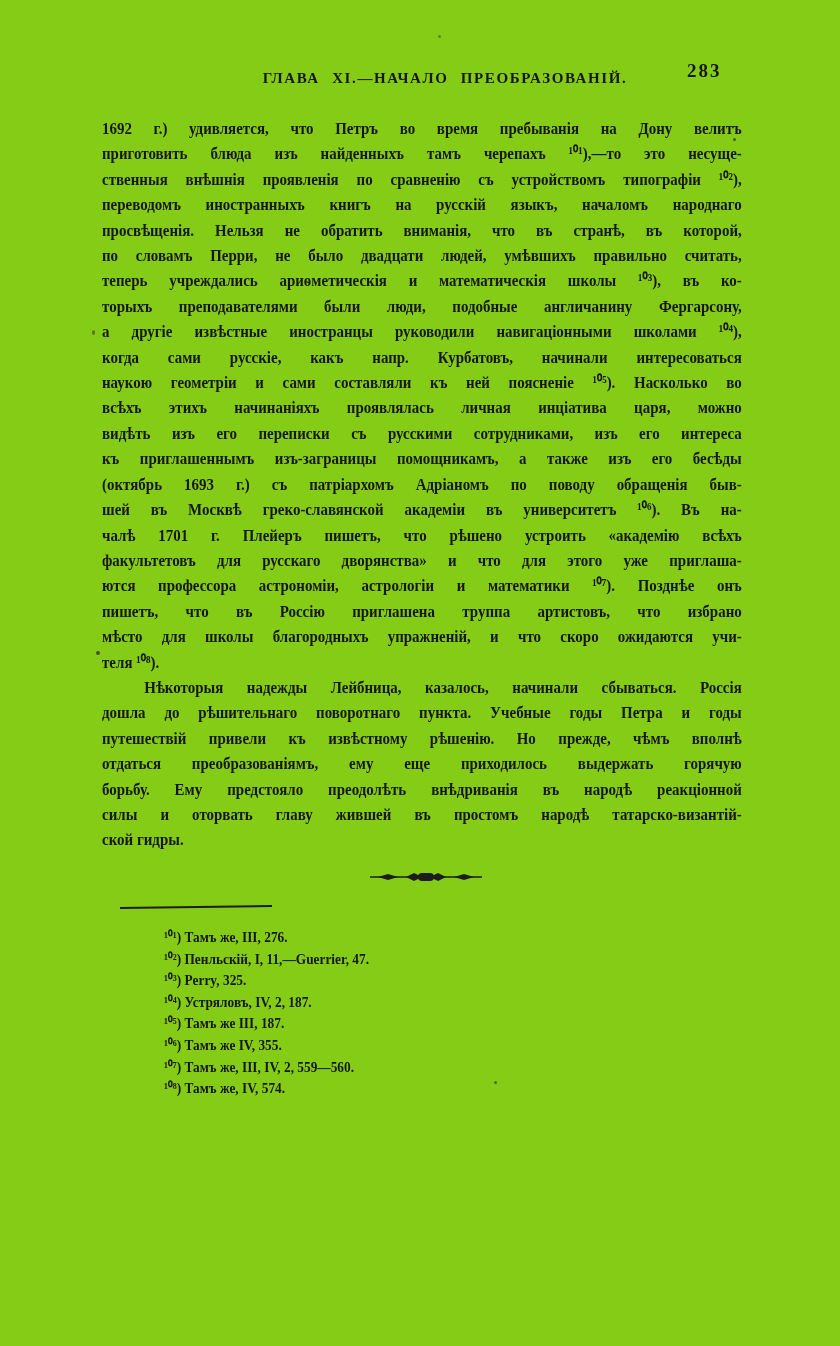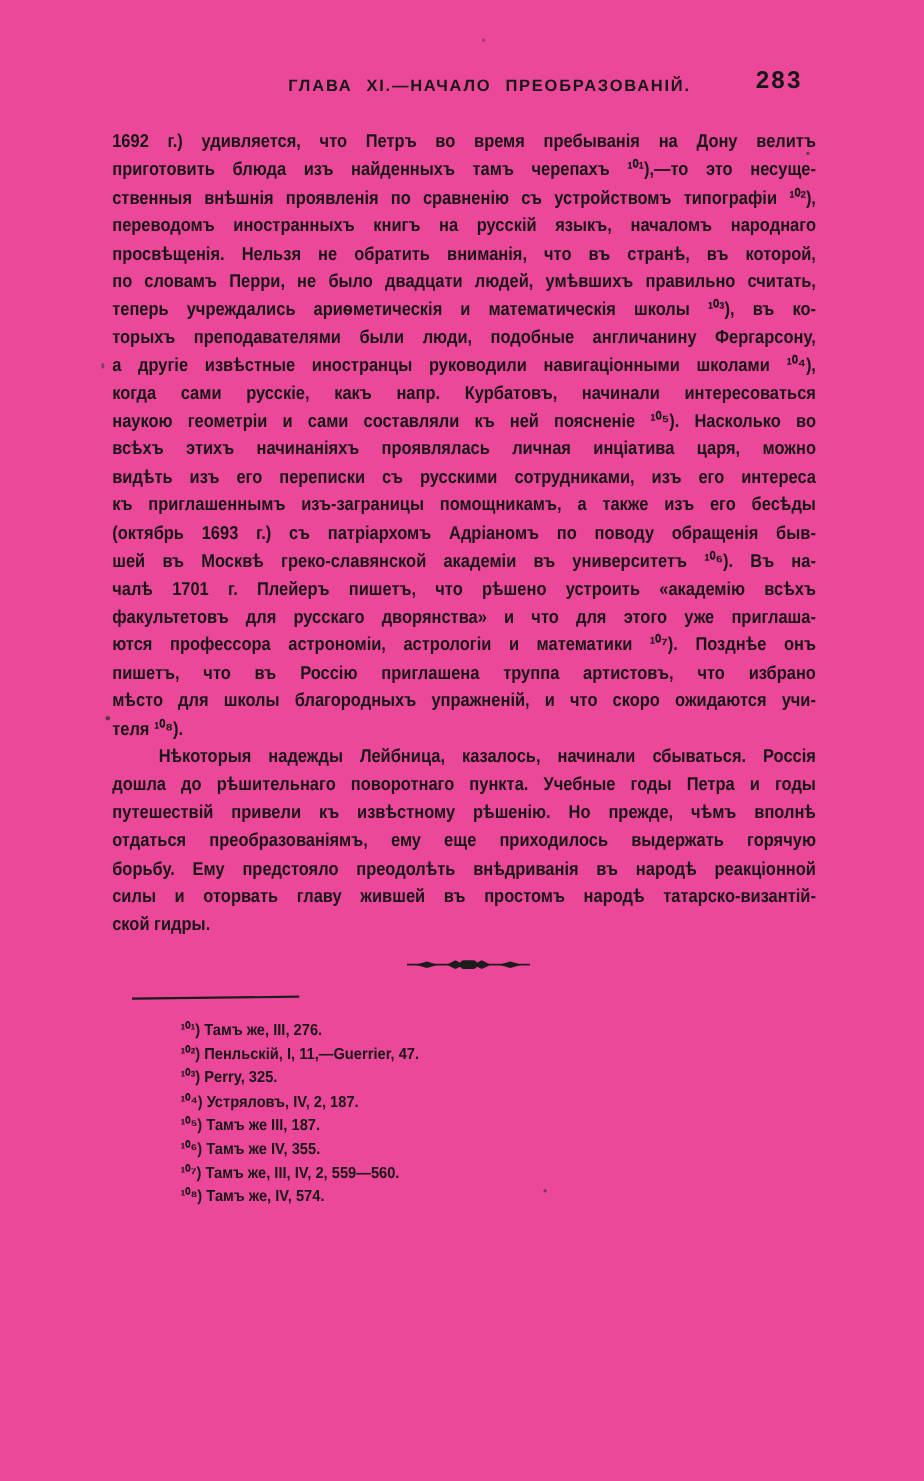--- a/index.html
+++ b/index.html
@@ -1,22 +1,22 @@
 <!DOCTYPE html>
 <html><head>
 <meta charset="utf-8">
 <style>
   html, body { margin: 0; padding: 0; background: #e8e8e6; }
   .page {
     position: relative;
     width: 840px;
     height: 1346px;
     margin: 0 auto;
-    background: #ec4899;
-    font-family: Liberation Sans, sans-serif;
+    background: #84cc16;
+    font-family: Liberation Serif, serif;
     color: #171717;
     overflow: hidden;
   }
   .header-title {
     position: absolute;
     top: 70px;
     left: 102px;
     width: 640px;
     padding-left: 46px;
     box-sizing: border-box;
@@ -24,21 +24,21 @@
     font-size: 15px;
     font-weight: bold;
     letter-spacing: 1.6px;
     word-spacing: 7px;
     white-space: nowrap;
   }
   .page-number {
     position: absolute;
     top: 60px;
     left: 687px;
-    font-size: 22px;
+    font-size: 19px;
     font-weight: bold;
     letter-spacing: 2px;
     text-align: right;
   }
   .body-block {
     position: absolute;
     top: 116px;
     left: 102px;
     width: 727px;
     transform: scaleX(0.88);

